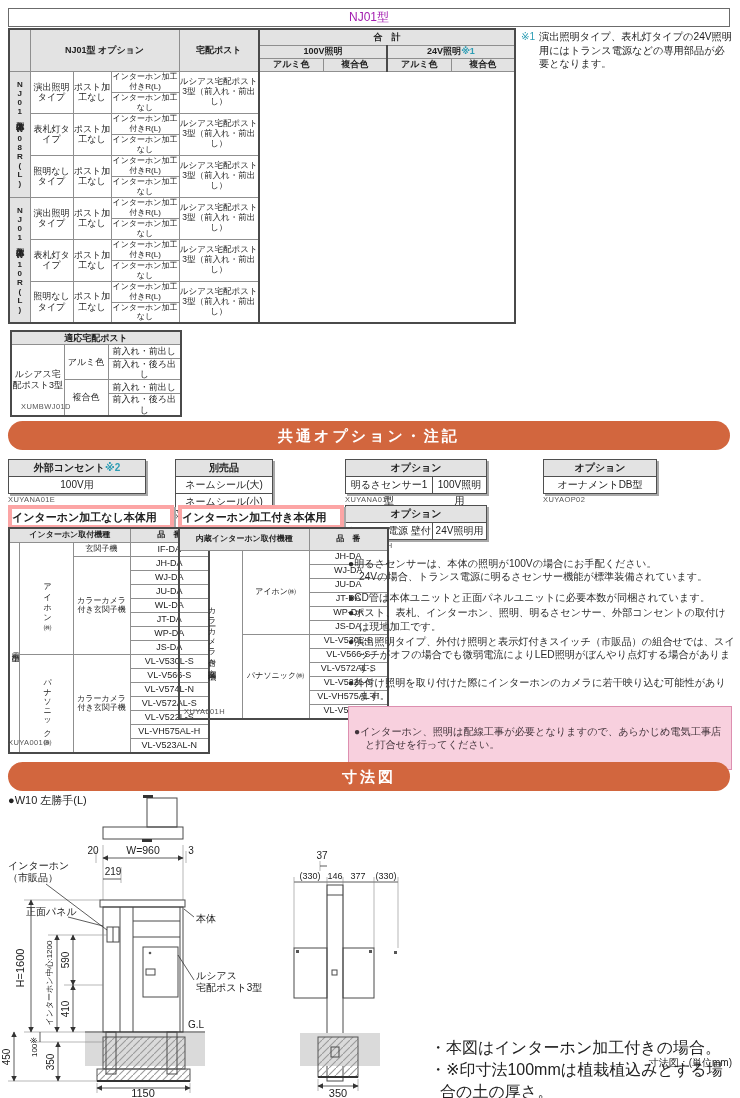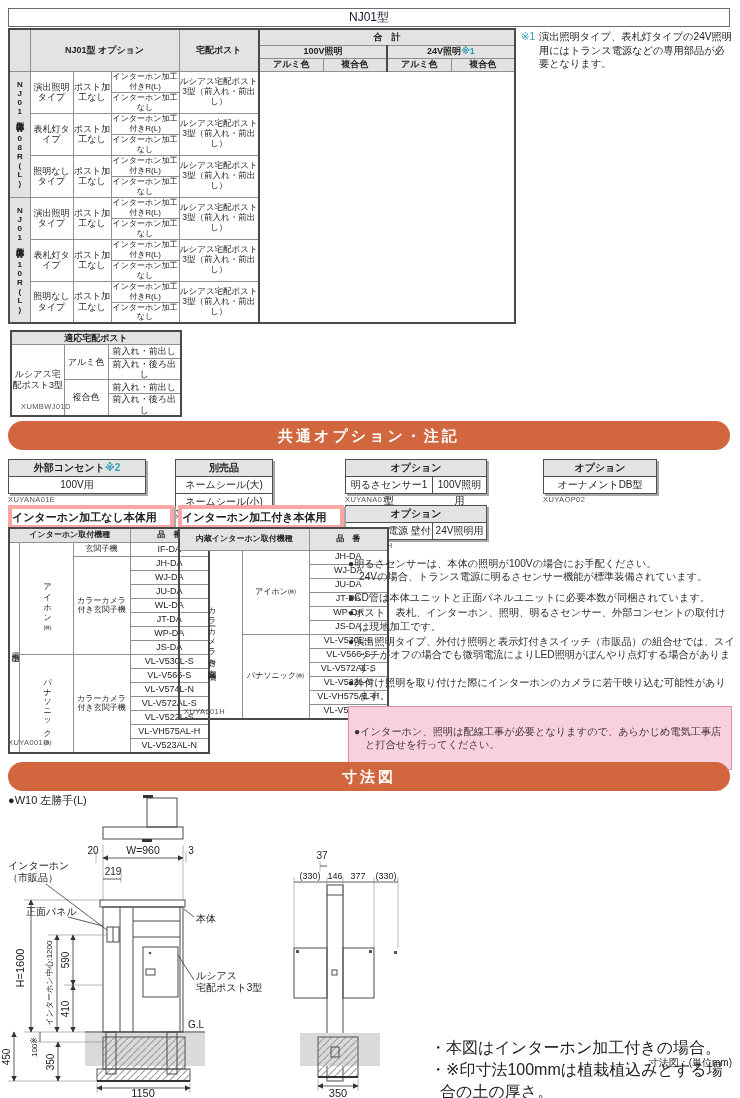--- a/index.html
+++ b/index.html
@@ -6,21 +6,21 @@
   #page{position:relative;width:740px;height:1098px;background:#fff;overflow:hidden;
         font-family:"Liberation Sans","DejaVu Sans",sans-serif;color:#222}
   table{border-collapse:collapse;table-layout:fixed}
   td{border:1px solid #8f8f8f;text-align:center;vertical-align:middle;padding:0;overflow:hidden}
   .hgray{background:#E3E3E3;font-weight:bold}
   .vtext{writing-mode:vertical-rl;text-orientation:upright}
   .teal{color:#2D9DB4}
   .code{position:absolute;font-size:7.5px;color:#555;letter-spacing:.4px}
   
   #title-box{position:absolute;left:8px;top:8px;width:720px;height:17px;border:1px solid #6b6b6b;
-             font-size:12px;text-align:center;line-height:17px;color:#0f172a}
+             font-size:12px;text-align:center;line-height:17px;color:#a21caf}
   
   #main-table{position:absolute;left:8px;top:28px;border:2px solid #4a4a4a;font-size:9px;line-height:1.15}
   #main-table td{height:auto}
   #main-table .bodylab{background:#E3E3E3;font-size:8px;font-weight:bold;letter-spacing:0;padding:2px 0}
   #main-table .sub{font-size:8px}
   #main-table .postc{font-size:8.5px}
   #main-table .thl{border-left:2px solid #4a4a4a}
   #main-note{position:absolute;left:521px;top:30px;width:213px;font-size:10.2px;line-height:1.33;display:flex}
   #main-note .mark{flex:0 0 18px}
   

